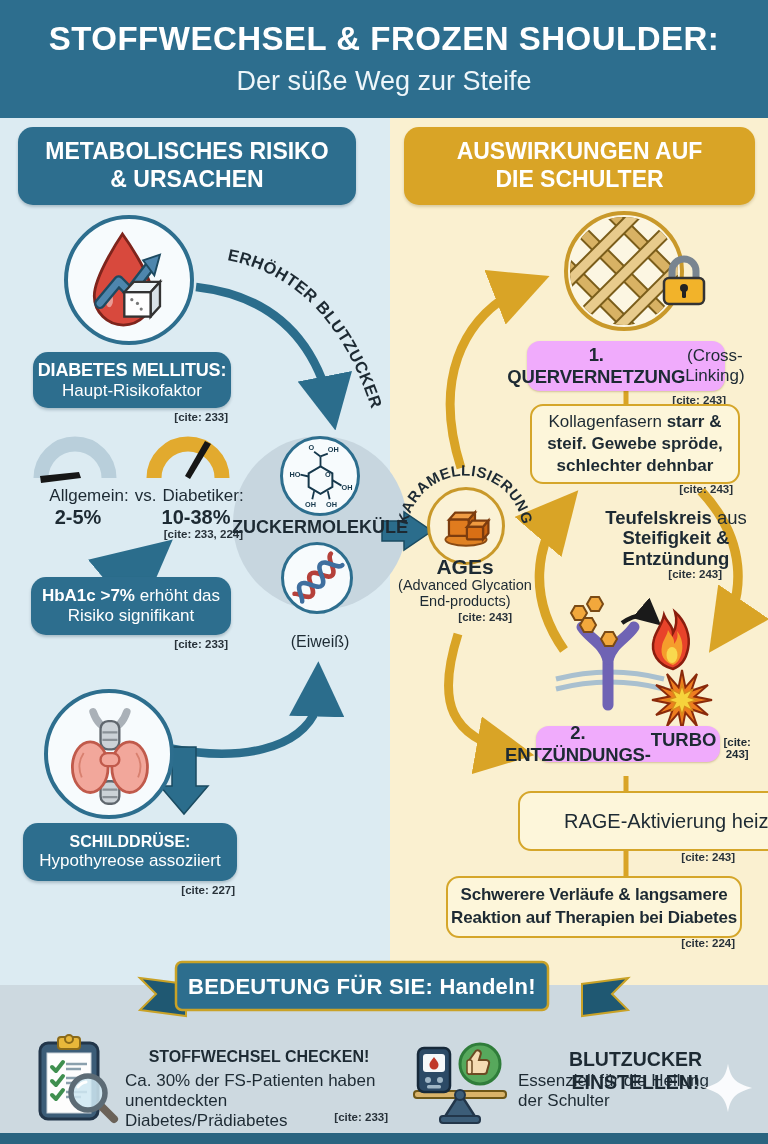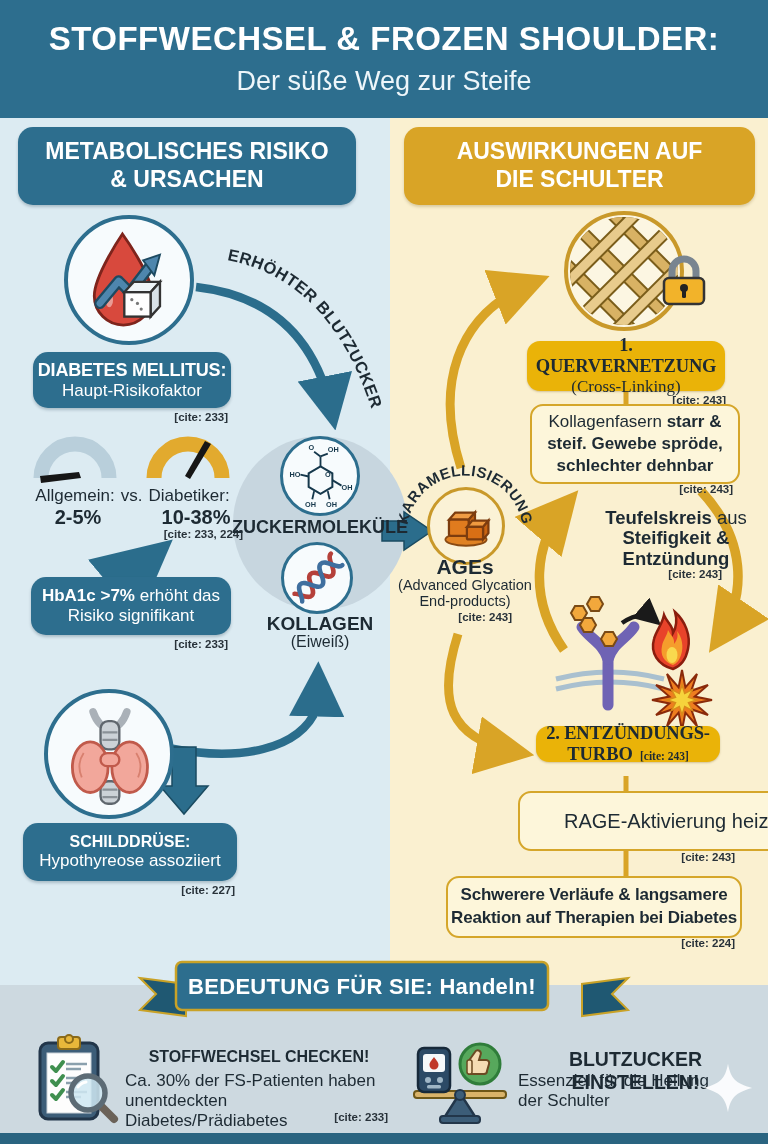--- a/index.html
+++ b/index.html
@@ -14,22 +14,22 @@
   #footer-strip{left:0;top:1133px;width:768px;height:11px;background:#2a6480;z-index:2;}
   #mid-blob{left:233px;top:436px;width:174px;height:174px;border-radius:50%;background:#c7d6df;z-index:2;}
   
   .h-title{left:0;top:20px;width:768px;text-align:center;font-size:33px;font-weight:bold;color:#ffffff;letter-spacing:.5px;z-index:3;}
   .h-sub{left:0;top:66px;width:768px;text-align:center;font-size:27px;color:#eef6fa;z-index:3;}
   
   .teal-box{background:#2d6e8e;color:#fff;border-radius:15px;display:flex;flex-direction:column;justify-content:center;
             align-items:center;text-align:center;z-index:9;box-shadow:0 2px 3px rgba(20,50,70,.25);}
   .gold-hdr{background:#d9a426;color:#fff;border-radius:15px;display:flex;flex-direction:column;justify-content:center;
             align-items:center;text-align:center;z-index:9;box-shadow:0 2px 3px rgba(120,90,20,.25);}
-  .gold-box{background:#eab308;color:#1d2a33;border-radius:13px;display:flex;flex-direction:column;justify-content:center;
-            align-items:center;text-align:center;z-index:9;box-shadow:0 1px 2px rgba(120,90,20,.3);font-family:Liberation Serif, serif;}
+  .gold-box{background:#f0abfc;color:#1d2a33;border-radius:13px;display:flex;flex-direction:row;justify-content:center;
+            align-items:center;text-align:center;z-index:9;box-shadow:0 1px 2px rgba(120,90,20,.3);}
   .cream-box{background:#fdf6da;border:2.5px solid #d5a62a;border-radius:13px;color:#1d2a33;display:flex;flex-direction:column;
             justify-content:center;align-items:center;text-align:center;z-index:9;}
   .cite{font-size:11.5px;font-weight:600;color:#28323a;text-align:right;z-index:9;}
   .icon-circle{border-radius:50%;background:#f7fbfd;border:4px solid #2d6e8e;display:flex;align-items:center;
             justify-content:center;z-index:7;overflow:hidden;box-sizing:border-box;}
   .icon-circle.gold{border-color:#c9992a;background:#fcf6e2;}
   .lbl{z-index:9;}
   .bold{font-weight:bold;text-align:center;}
   #overlay{left:0;top:0;width:768px;height:1144px;z-index:6;pointer-events:none;}
   .nowrap{white-space:nowrap;}
@@ -79,21 +79,21 @@
     <div style="font-size:17px;">Haupt-Risikofaktor</div>
   </div>
   <div class="abs cite" style="left:120px;top:411px;width:108px;">[cite: 233]</div>
 
   <svg class="abs" style="left:28px;top:428px;z-index:7;" width="215" height="58" viewBox="0 0 215 58">
     <path d="M 13 50 A 34 34 0 0 1 81 50" stroke="#b9cfdb" stroke-width="15" fill="none"></path>
     <polygon points="51,44 53,50 13,55 12,48" fill="#161616"></polygon>
     <path d="M 126 50 A 34 34 0 0 1 194 50" stroke="#e2aa2e" stroke-width="15" fill="none"></path>
     <polygon points="157,48 162,51 183,16 177,13" fill="#161616"></polygon>
   </svg>
-  <div class="abs lbl" style="left:15px;top:486px;width:235px;display:flex;justify-content:center;gap:6px;font-size:17px;">
+  <div class="abs lbl" style="left:29px;top:486px;width:235px;display:flex;justify-content:center;gap:6px;font-size:17px;">
     <span>Allgemein:</span>
     <span>vs.</span>
     <span>Diabetiker:</span>
   </div>
   <div class="abs lbl bold" style="left:28px;top:506px;width:100px;text-align:center;font-size:20px;">2-5%</div>
   <div class="abs lbl bold" style="left:146px;top:506px;width:100px;text-align:center;font-size:20px;">10-38%</div>
   <div class="abs cite" style="left:138px;top:528px;width:105px;">[cite: 233, 224]</div>
 
   <div class="abs teal-box" style="left:31px;top:577px;width:200px;height:58px;">
     <div style="font-size:17px;"><span class="bold">HbA1c &gt;7%</span><span> erhöht das</span></div>
@@ -150,21 +150,20 @@
       <g transform="translate(36,36) rotate(45)">
         <line x1="-5" y1="-22" x2="5" y2="-22" stroke="#9aa7b0" stroke-width="3"></line>
         <line x1="-5" y1="-6" x2="5" y2="-6" stroke="#9aa7b0" stroke-width="3"></line>
         <line x1="-5" y1="10" x2="5" y2="10" stroke="#9aa7b0" stroke-width="3"></line>
         <line x1="-5" y1="26" x2="5" y2="26" stroke="#9aa7b0" stroke-width="3"></line>
         <path d="M -9 -30 C -9 -22 9 -22 9 -14 C 9 -6 -9 -6 -9 2 C -9 10 9 10 9 18 C 9 24 -3 26 -6 30" fill="none" stroke="#b5403a" stroke-width="5" stroke-linecap="round"></path>
         <path d="M 9 -30 C 9 -22 -9 -22 -9 -14 C -9 -6 9 -6 9 2 C 9 10 -9 10 -9 18 C -9 24 3 26 6 30" fill="none" stroke="#3f6f9f" stroke-width="5" stroke-linecap="round"></path>
       </g>
     </svg>
   </div>
-  <div class="abs lbl bold" style="left:240px;top:613px;width:160px;text-align:center;font-size:19px;z-index:9;">KOLLAGEN</div>
   <div class="abs lbl" style="left:240px;top:633px;width:160px;text-align:center;font-size:16px;z-index:9;">(Eiweiß)</div>
 
   <div class="abs icon-circle gold" style="left:564px;top:211px;width:120px;height:120px;">
     <svg width="112" height="112" viewBox="0 0 112 112">
       <defs>
           <clipPath id="meshClip">
             <circle cx="56" cy="56" r="54"></circle>
           </clipPath>
         </defs>
       <g clip-path="url(#meshClip)">

